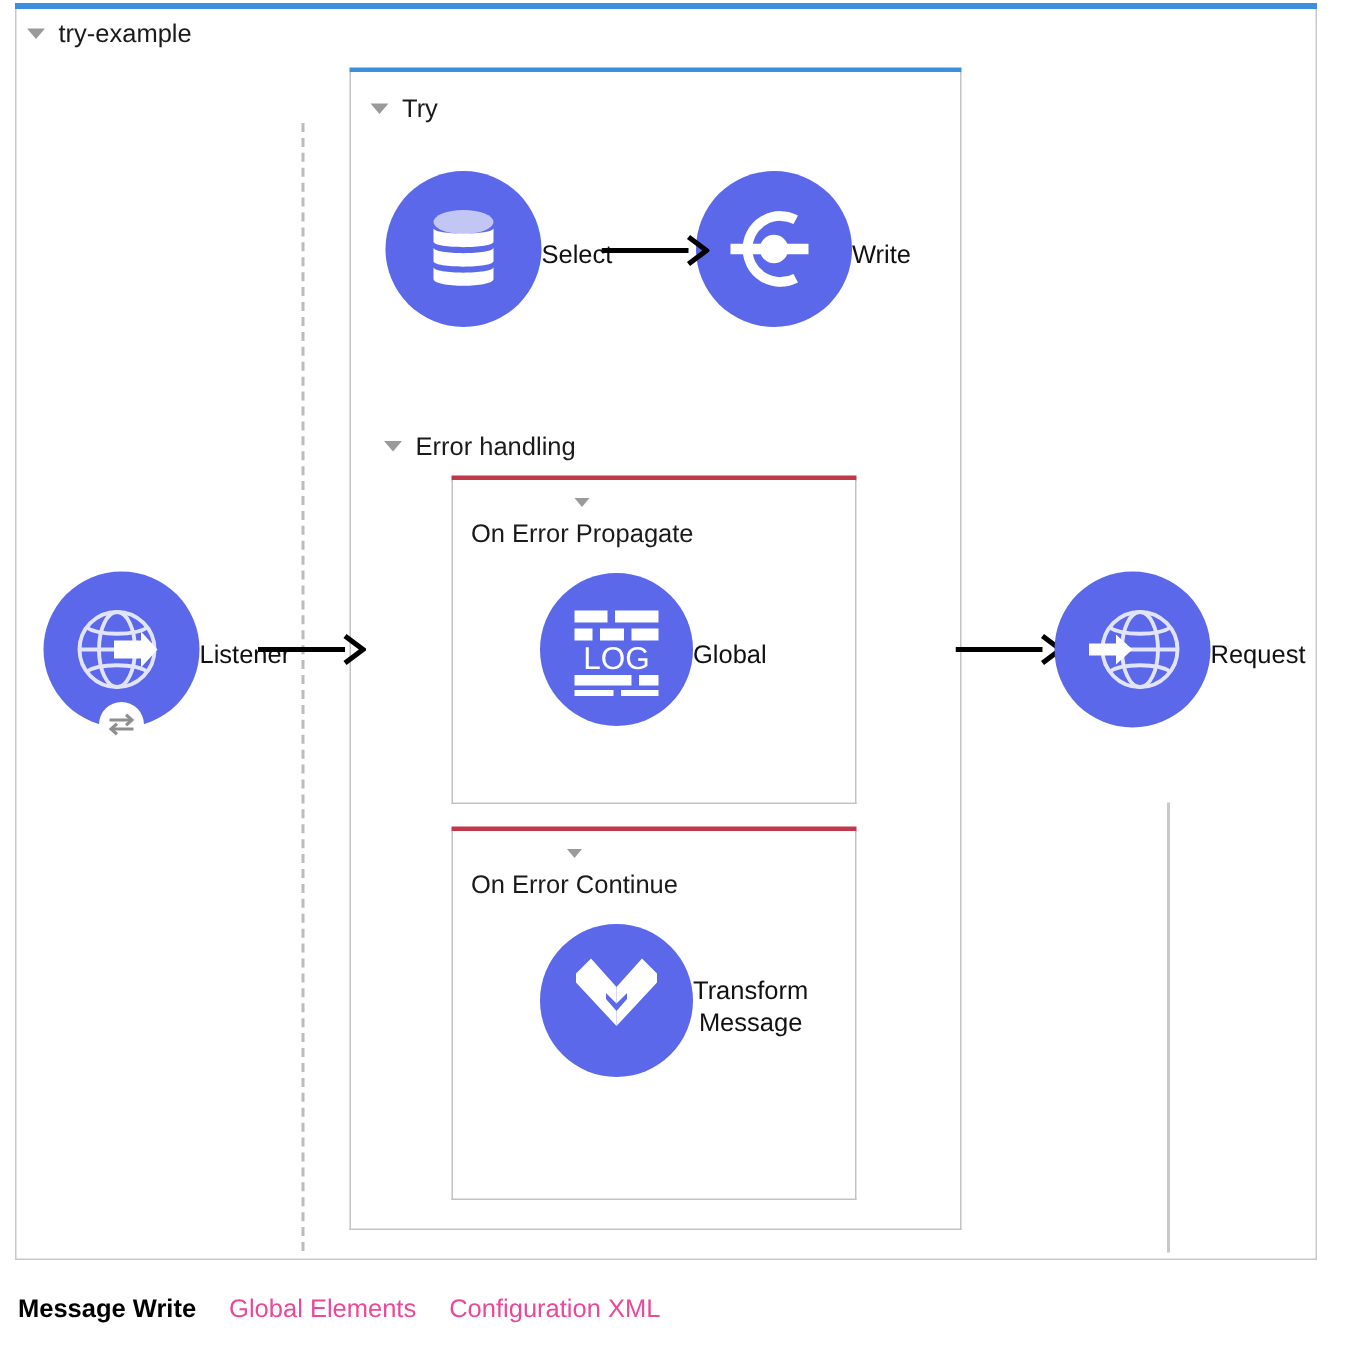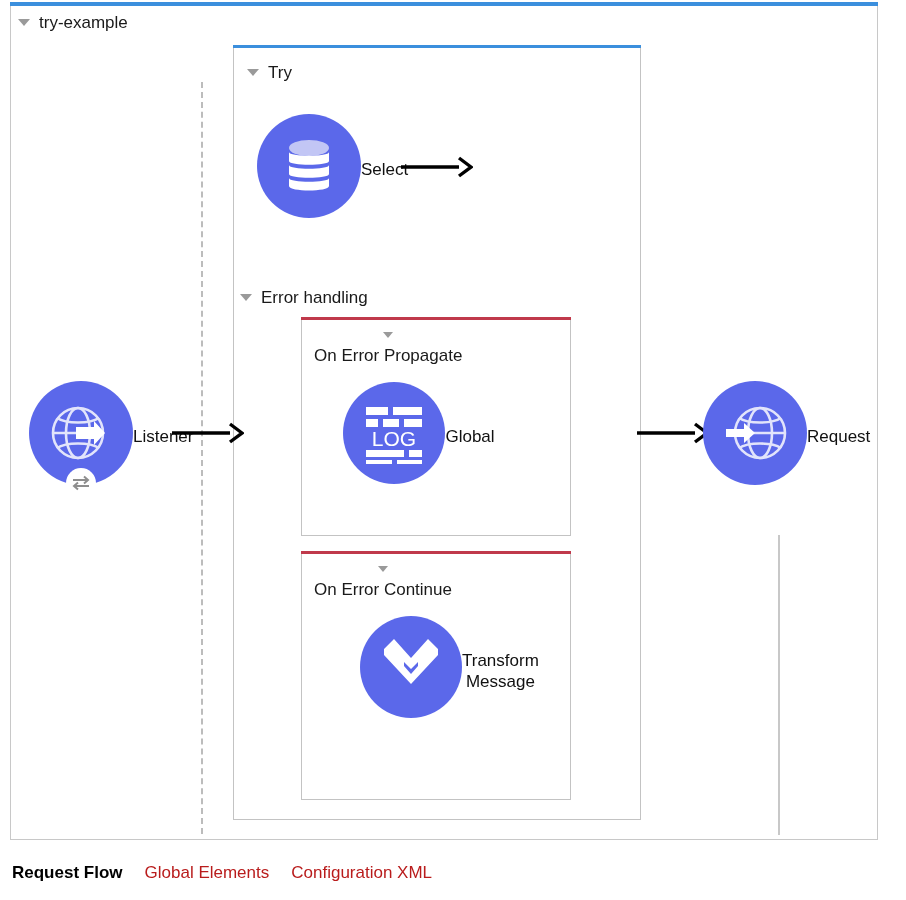--- a/index.html
+++ b/index.html
@@ -120,21 +120,21 @@
     left: 247px;
     top: 64px;
     display: flex;
     align-items: center;
     gap: 9px;
   }
 
   
   .eh-header {
     position: absolute;
-    left: 240px;
+    left: 256px;
     top: 289px;
     display: flex;
     align-items: center;
     gap: 9px;
   }
 
   .err-container {
     position: absolute;
     border: 1px solid #c3c3c3;
     border-top: none;
@@ -190,21 +190,21 @@
     color: #111111;
     text-align: center;
     line-height: 1.22;
     white-space: pre-line;
   }
 
   #node-select   { left: 257px; top: 114px; }
   #node-write    { left: 464px; top: 114px; }
   #node-listener { left: 29px;  top: 381px; }
   #node-request  { left: 703px; top: 381px; }
-  #node-logger   { left: 344px; top: 382px; justify-content: center; }
+  #node-logger   { left: 360px; top: 382px; }
   #node-transform{ left: 360px; top: 616px; }
 
   
   .listener-badge {
     position: absolute;
     left: 50%;
     bottom: -13px;
     transform: translateX(-50%);
     width: 30px;
     height: 30px;
@@ -233,21 +233,21 @@
     height: 54px;
     background: #ffffff;
     display: flex;
     align-items: center;
     gap: 22px;
     padding-left: 12px;
     box-sizing: border-box;
   }
   .tab {
     font-size: 17px;
-    color: #b91c1c;
+    color: #ec4899;
     white-space: nowrap;
     cursor: pointer;
   }
   .tab.active {
     color: #000000;
     font-weight: bold;
   }
 </style>
 </head>
 <body>
@@ -278,20 +278,30 @@
       <svg width="64" height="64" viewBox="0 0 64 64" aria-hidden="true">
         <ellipse cx="32" cy="14" rx="20" ry="8" fill="#c2c6f5"></ellipse>
         <path d="M12 18 C12 23, 52 23, 52 18 L52 27 C52 32, 12 32, 12 27 Z" fill="#ffffff"></path>
         <path d="M12 31 C12 36, 52 36, 52 31 L52 40 C52 45, 12 45, 12 40 Z" fill="#ffffff"></path>
         <path d="M12 44 C12 49, 52 49, 52 44 L52 52 C52 58, 12 58, 12 52 Z" fill="#ffffff"></path>
       </svg>
     </div>
     <div class="node-label">Select</div>
   </div>
 
+  <div class="node" id="node-write">
+    <div class="node-icon">
+      <svg width="66" height="66" viewBox="0 0 66 66" aria-hidden="true">
+        <path d="M47.5 13.5 A22 22 0 1 0 47.5 52.5" fill="none" stroke="#ffffff" stroke-width="6.5" stroke-linecap="butt"></path>
+        <rect x="4" y="29.5" width="52" height="7" fill="#ffffff"></rect>
+        <circle cx="33" cy="33" r="9.5" fill="#ffffff"></circle>
+      </svg>
+    </div>
+    <div class="node-label">Write</div>
+  </div>
 
   <div class="arrow" id="arrow-select-write">
     <svg width="72" height="24" viewBox="0 0 72 24" aria-hidden="true">
       <line x1="0" y1="12" x2="58" y2="12" stroke="#000000" stroke-width="3.4"></line>
       <path d="M58 3 L70 12 L58 21" fill="none" stroke="#000000" stroke-width="3.4" stroke-linecap="butt" stroke-linejoin="miter"></path>
     </svg>
   </div>
 
   <div class="eh-header">
     <span class="tri"></span>
@@ -393,16 +403,16 @@
         </g>
         <path d="M6 31 h18 v-6 l11 10 l-11 10 v-6 h-18 z" fill="#ffffff"></path>
       </svg>
     </div>
     <div class="node-label">Request</div>
   </div>
 
 </div>
 
 <div id="tabbar">
-  <span class="tab active">Request Flow</span>
+  <span class="tab active">Message Write</span>
   <span class="tab">Global Elements</span>
   <span class="tab">Configuration XML</span>
 </div>
 
 </body></html>

